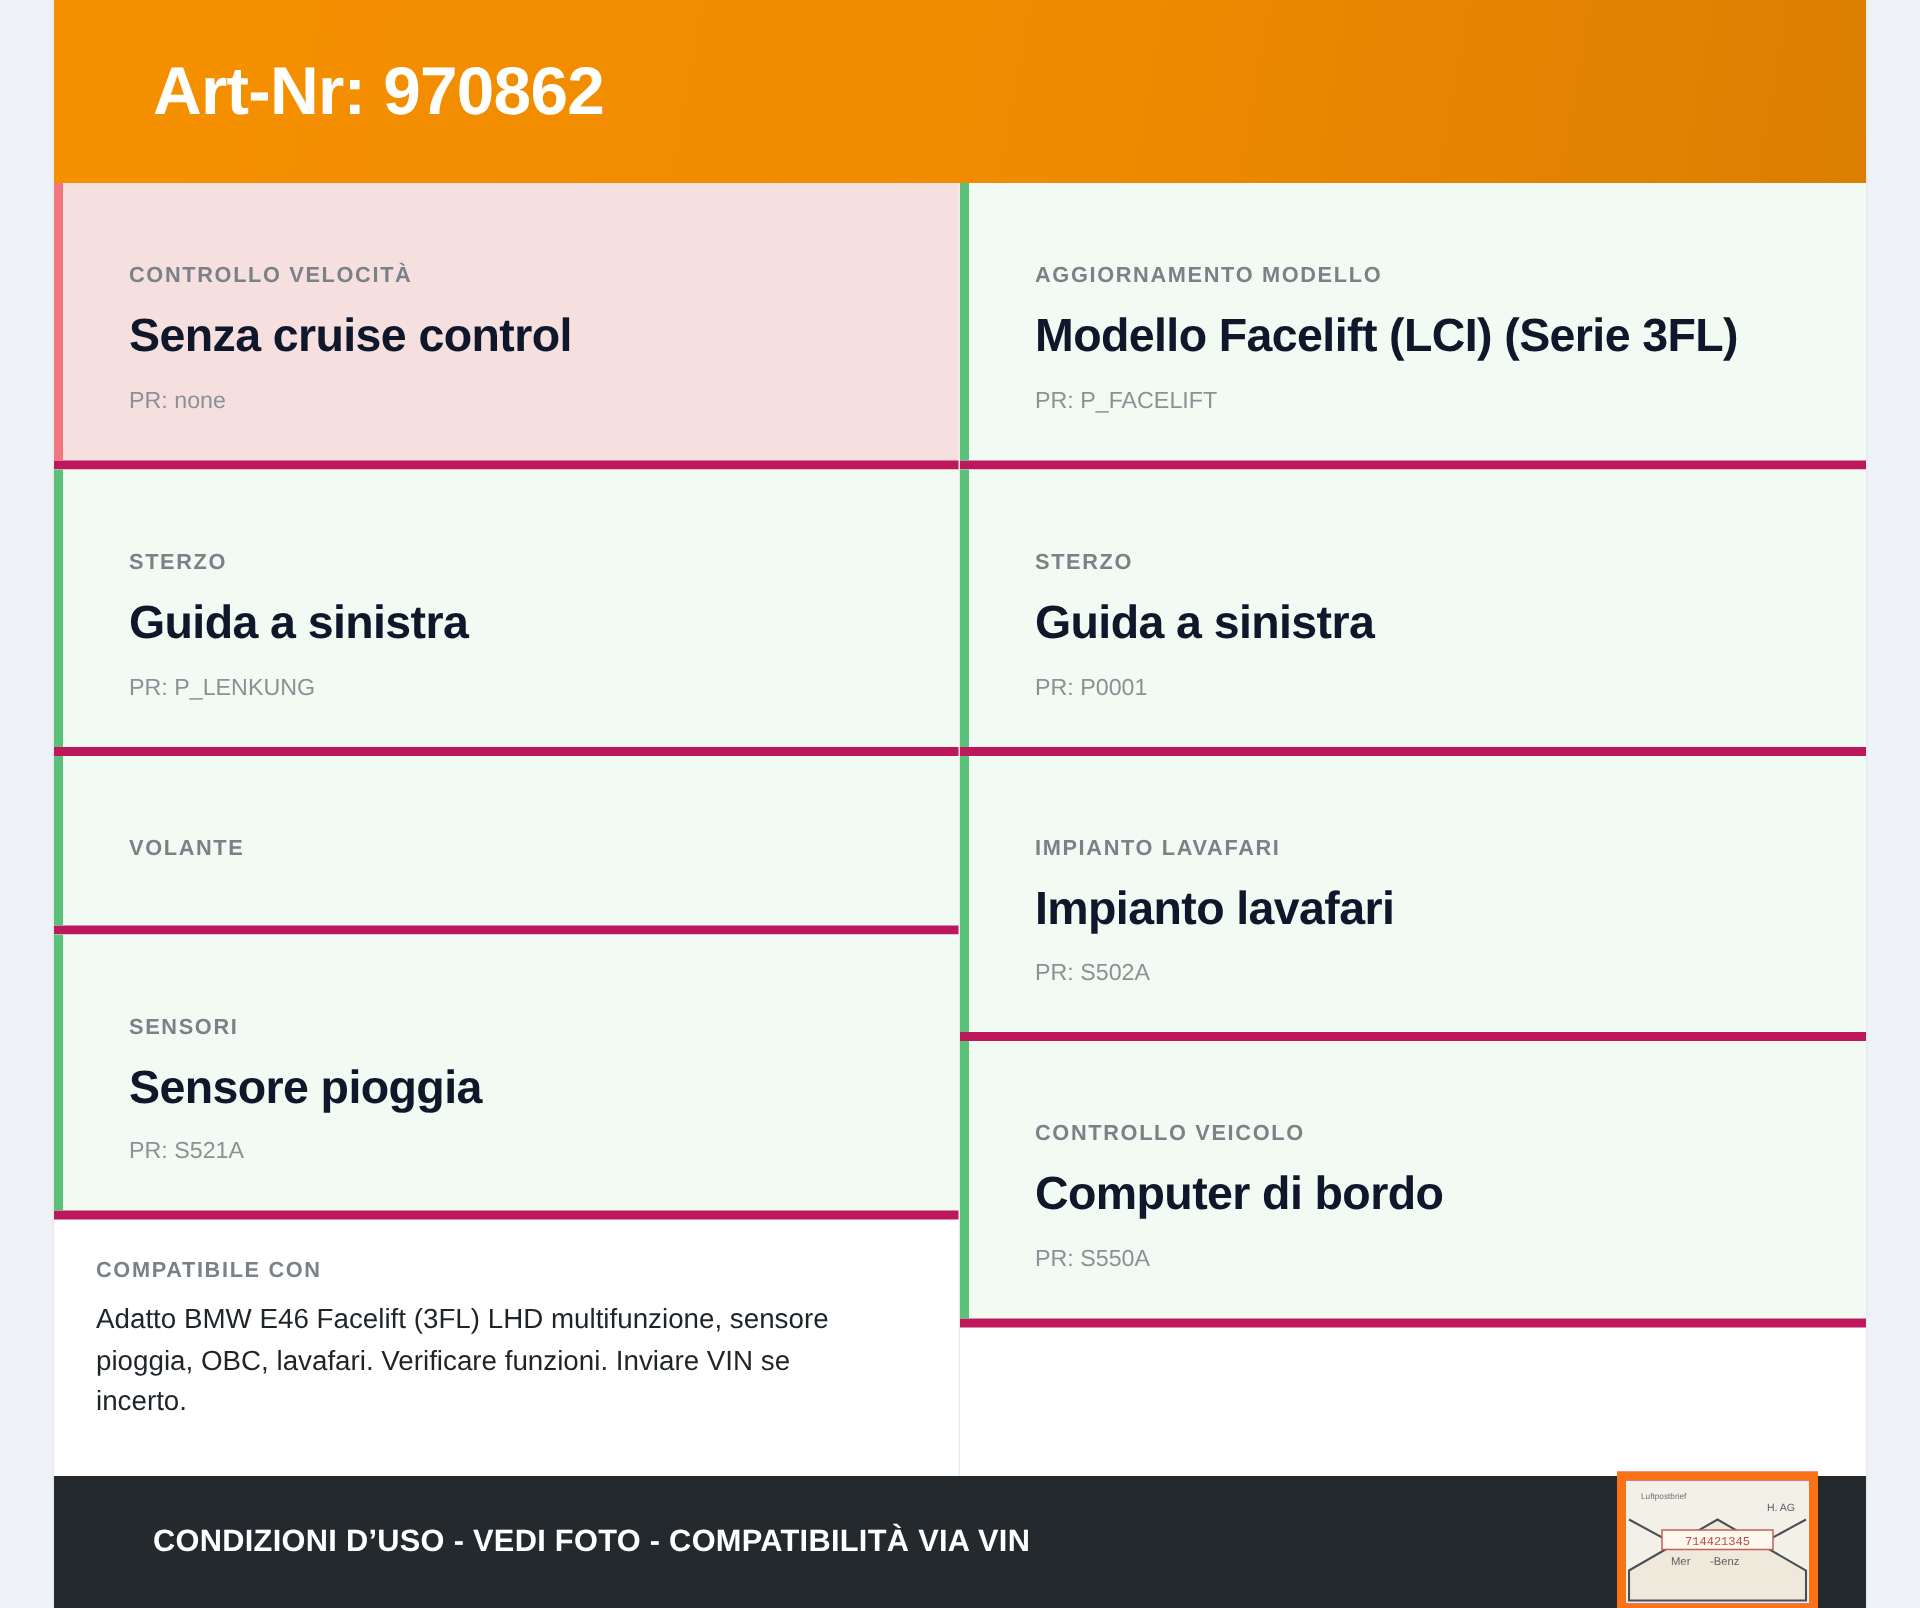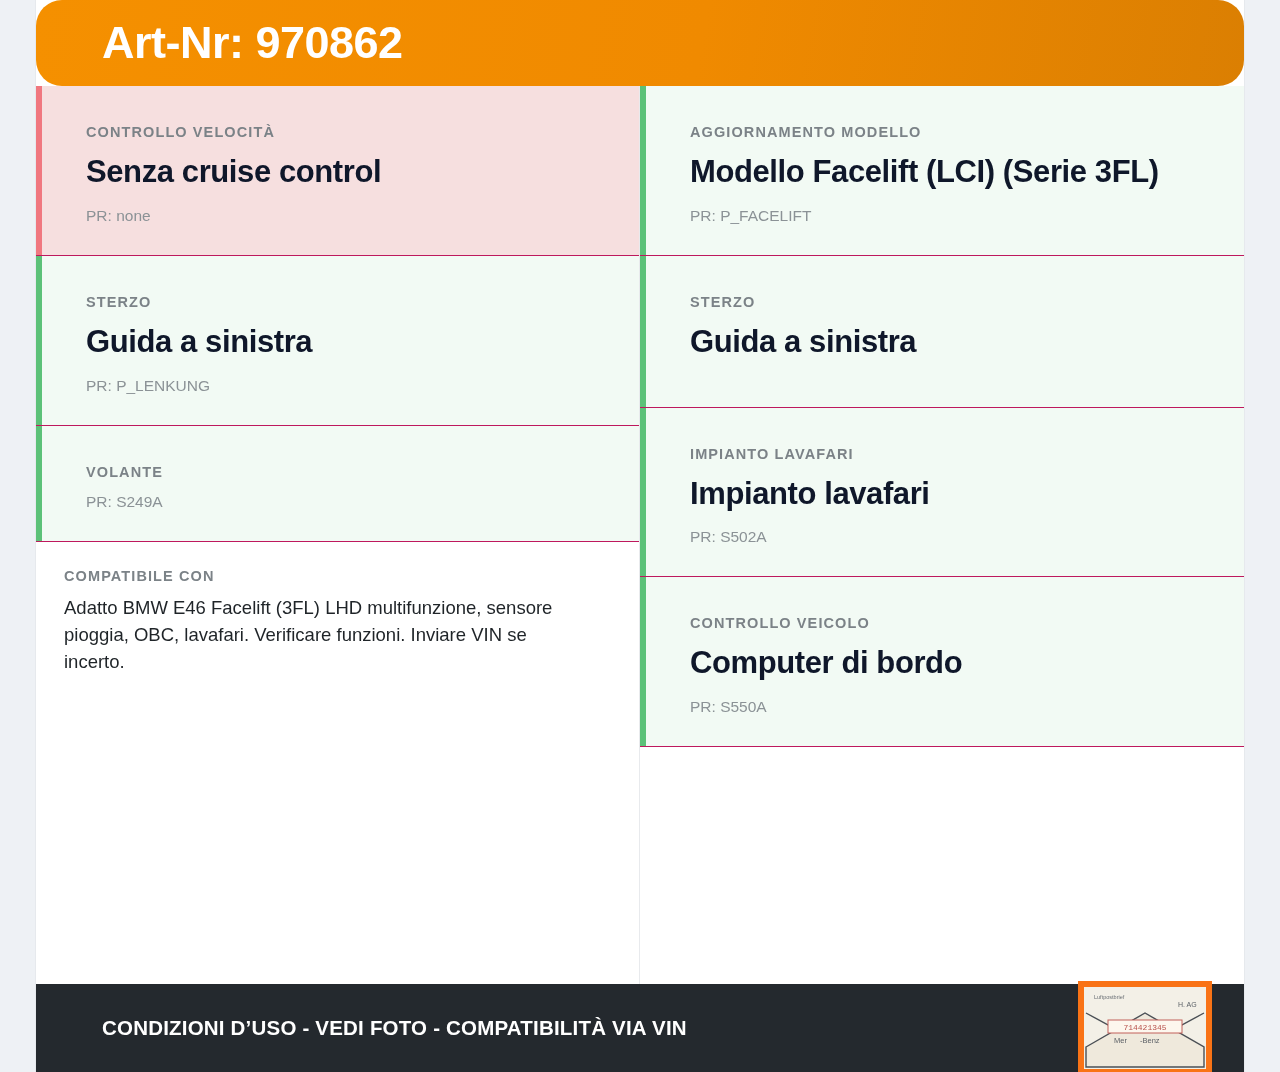--- a/index.html
+++ b/index.html
@@ -21,26 +21,25 @@
     top: 0;
     width: 1208px;
     height: 1072px;
     background: #ffffff;
     box-shadow: 0 0 0 1px rgba(0,0,0,0.03);
     display: flex;
     flex-direction: column;
   }
   
   .header {
-    height: 86px;
+    height: 122px;
     background: linear-gradient(100deg, #f59000 0%, #f08a00 55%, #db7f02 100%);
     display: flex;
     align-items: center;
     flex: none;
-    border-radius: 26px;
   }
   .header-title {
     color: #ffffff;
     font-size: 45px;
     font-weight: bold;
     letter-spacing: -0.5px;
     padding-left: 66px;
   }
   
   .body {
@@ -53,22 +52,22 @@
     width: 604px;
     box-sizing: border-box;
     display: flex;
     flex-direction: column;
   }
   .col-left { border-right: 1px solid #e8eaed; }
 
   .card {
     position: relative;
     box-sizing: border-box;
-    padding: 38px 30px 30px 50px;
-    border-bottom: 1px solid #be185d;
+    padding: 54px 30px 30px 50px;
+    border-bottom: 6px solid #be185d;
   }
   .card:last-child { border-bottom: none; }
   .card .bar {
     position: absolute;
     left: 0;
     top: 0;
     bottom: 0;
     width: 6px;
   }
   .card.ok { background: #f2faf4; }
@@ -168,23 +167,28 @@
         <div class="card ok">
           <span class="bar"></span>
           <p class="cat">STERZO</p>
           <p class="val">Guida a sinistra</p>
           <p class="pr">PR: P_LENKUNG</p>
         </div>
 
         <div class="card ok">
           <span class="bar"></span>
           <p class="cat">VOLANTE</p>
-          <p class="pr">PR: S249A</p>
-        </div>
-
+        </div>
+
+        <div class="card ok">
+          <span class="bar"></span>
+          <p class="cat">SENSORI</p>
+          <p class="val">Sensore pioggia</p>
+          <p class="pr">PR: S521A</p>
+        </div>
 
         <div class="compat">
           <p class="cat">COMPATIBILE CON</p>
           <div class="compat-text">Adatto BMW E46 Facelift (3FL) LHD multifunzione, sensore pioggia, OBC, lavafari. Verificare funzioni. Inviare VIN se incerto.</div>
         </div>
 
       </div>
 
       <div class="col col-right">
 
@@ -192,20 +196,21 @@
           <span class="bar"></span>
           <p class="cat">AGGIORNAMENTO MODELLO</p>
           <p class="val">Modello Facelift (LCI) (Serie 3FL)</p>
           <p class="pr">PR: P_FACELIFT</p>
         </div>
 
         <div class="card ok">
           <span class="bar"></span>
           <p class="cat">STERZO</p>
           <p class="val">Guida a sinistra</p>
+          <p class="pr">PR: P0001</p>
         </div>
 
         <div class="card ok">
           <span class="bar"></span>
           <p class="cat">IMPIANTO LAVAFARI</p>
           <p class="val">Impianto lavafari</p>
           <p class="pr">PR: S502A</p>
         </div>
 
         <div class="card ok">

